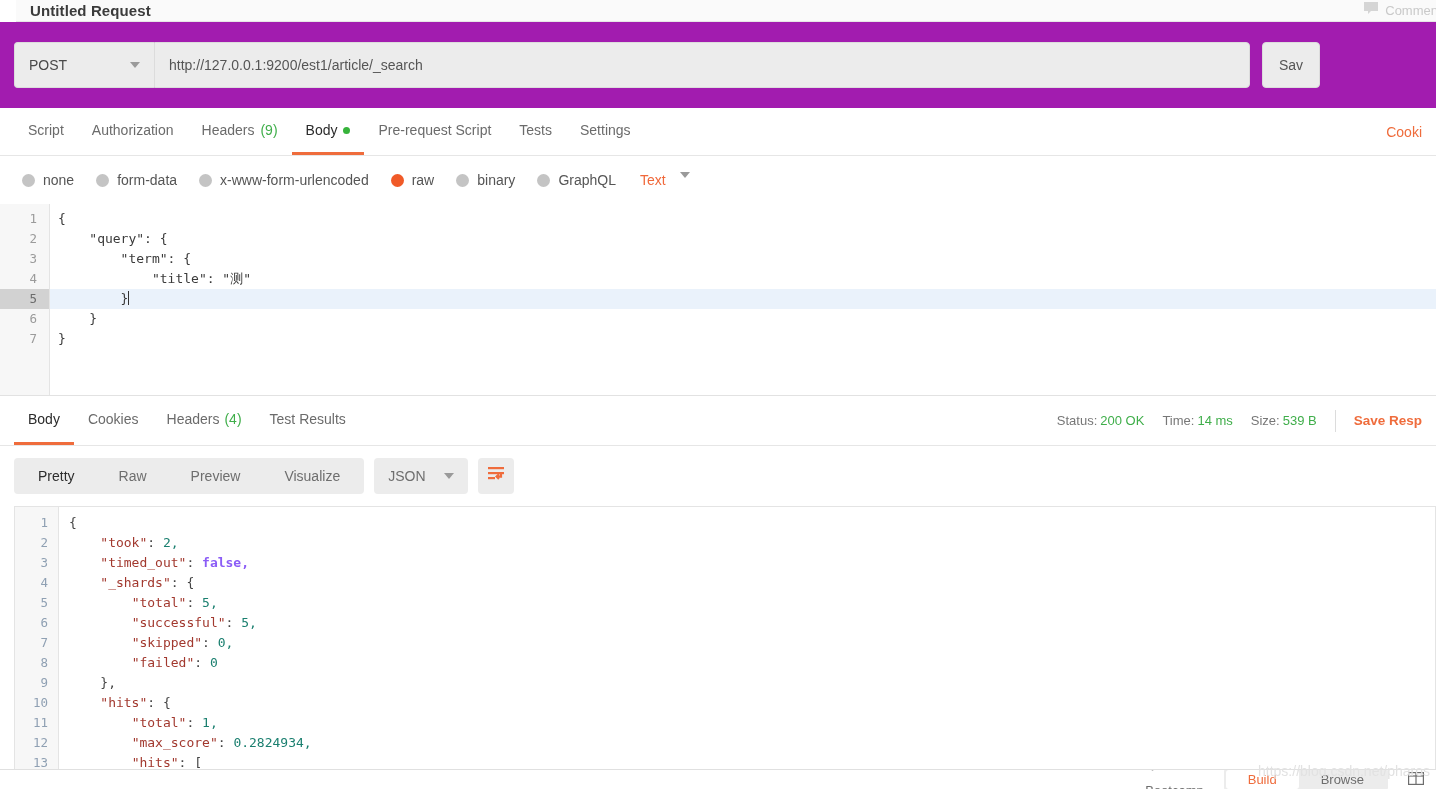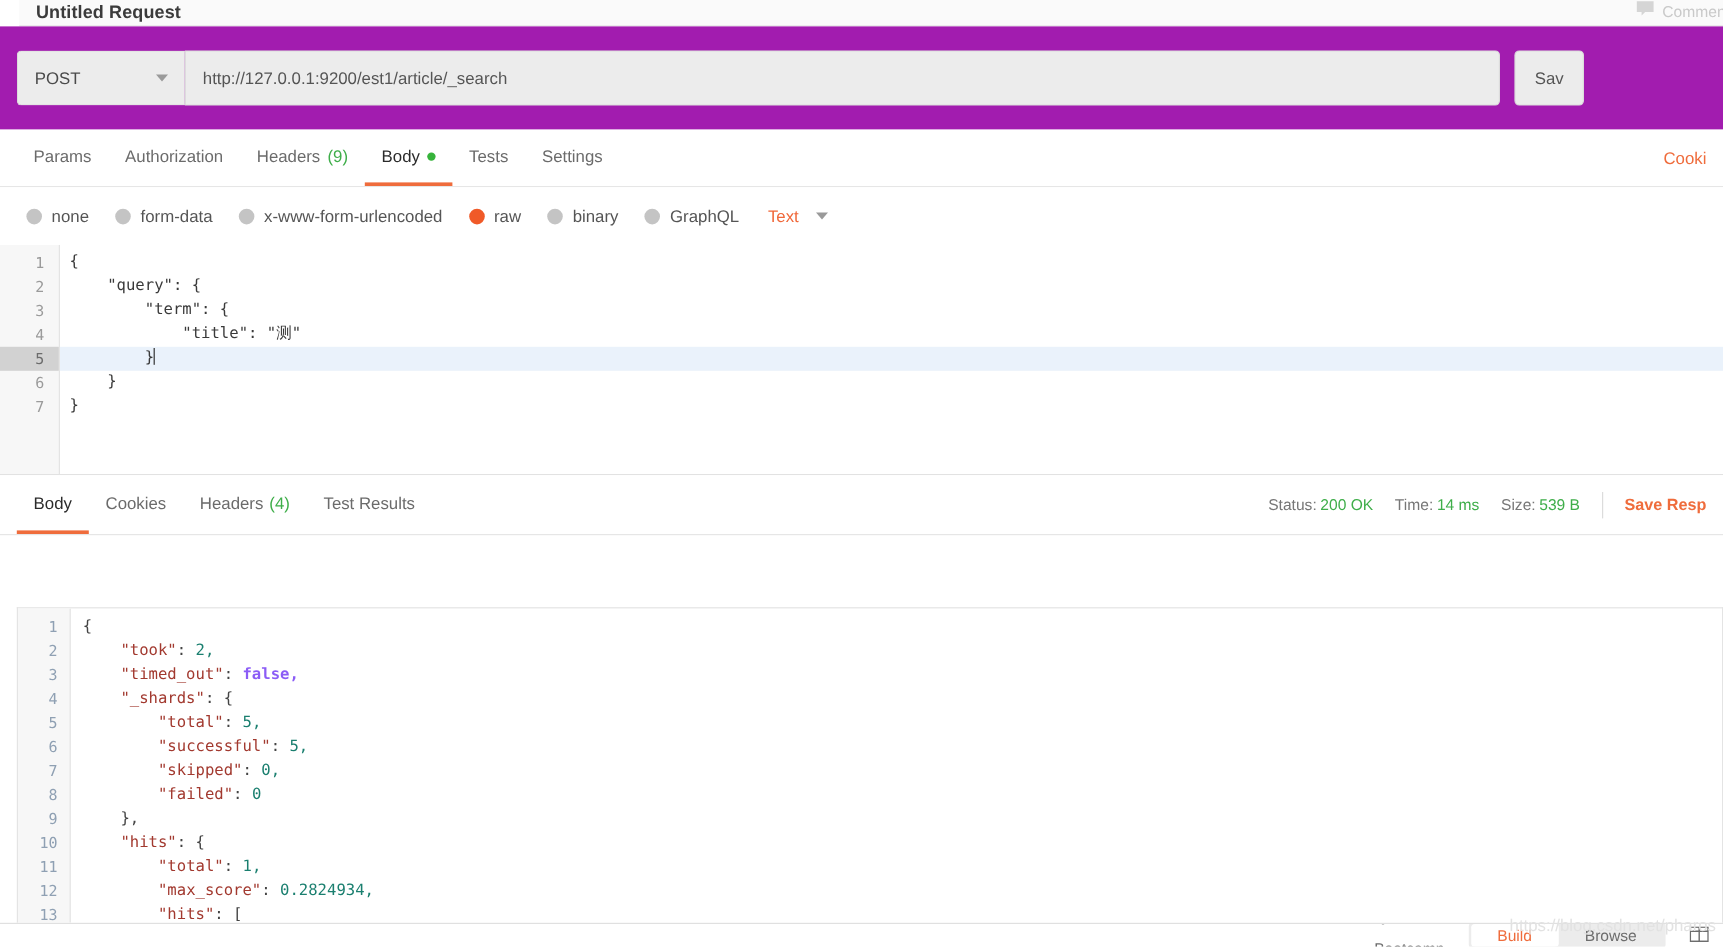--- a/index.html
+++ b/index.html
@@ -133,21 +133,21 @@
     padding: 0 14px 0 8px; cursor: pointer;
     font-size: 14px; color: #555;
     white-space: nowrap;
   }
   .radio {
     width: 13px; height: 13px; border-radius: 50%;
     background: #c4c4c4; display: inline-block; flex: 0 0 13px;
   }
   .radio.sel { background: #f05a28; }
   .text-select {
-    display: flex; align-items: center; gap: 14px;
+    display: flex; gap: 14px;
     margin-left: 10px; cursor: pointer;
   }
   .text-select .lbl { color: #f0683a; font-size: 14px; }
 
   
   .req-editor {
     position: absolute; left: 0; top: 204px; width: 1436px; height: 192px;
     background: #fff;
     border-bottom: 1px solid #e2e2e2;
     overflow: hidden;
@@ -315,32 +315,35 @@
     <div class="method-select">
       <span>POST</span>
       <span class="caret"></span>
     </div>
     <input class="url-input" type="text" value="http://127.0.0.1:9200/est1/article/_search" style="">
     <div class="save-btn">Sav</div>
   </div>
 
   <div class="req-tabs">
     <div class="tab">
-      <span>Params</span>
+      <span>Script</span>
     </div>
     <div class="tab">
       <span>Authorization</span>
     </div>
     <div class="tab">
       <span>Headers</span>
       <span class="count">(9)</span>
     </div>
     <div class="tab active">
       <span>Body</span>
       <span class="dot-green"></span>
+    </div>
+    <div class="tab">
+      <span>Pre-request Script</span>
     </div>
     <div class="tab">
       <span>Tests</span>
     </div>
     <div class="tab">
       <span>Settings</span>
     </div>
     <div class="cookies-link">Cooki</div>
   </div>
 
@@ -418,20 +421,43 @@
         <span>Time:</span><span class="v">14 ms</span>
       </div>
       <div>
         <span>Size:</span><span class="v">539 B</span>
       </div>
       <div class="meta-sep"></div>
       <div class="save-resp">Save Resp</div>
     </div>
   </div>
 
+  <div class="resp-toolbar">
+    <div class="seg-group">
+      <div class="seg active">Pretty</div>
+      <div class="seg">Raw</div>
+      <div class="seg">Preview</div>
+      <div class="seg">Visualize</div>
+    </div>
+    <div class="fmt-select">
+      <span>JSON</span>
+      <span class="caret"></span>
+    </div>
+    <div class="wrap-btn">
+      <span>
+        <svg width="20" height="18" viewBox="0 0 20 18">
+          <rect x="2" y="2" width="16" height="2.2" fill="#ef6c3c"></rect>
+          <rect x="2" y="7" width="16" height="2.2" fill="#ef6c3c"></rect>
+          <rect x="2" y="12" width="7" height="2.2" fill="#ef6c3c"></rect>
+          <path d="M15 7.3v4.3h-4" fill="none" stroke="#ef6c3c" stroke-width="2.2"></path>
+          <path d="M13 9.3l-2.4 2.3 2.4 2.3" fill="none" stroke="#ef6c3c" stroke-width="2.2"></path>
+        </svg>
+      </span>
+    </div>
+  </div>
 
   <div class="resp-editor">
     <div class="r-gutter">
       <div class="ln">1</div>
       <div class="ln">2</div>
       <div class="ln">3</div>
       <div class="ln">4</div>
       <div class="ln">5</div>
       <div class="ln">6</div>
       <div class="ln">7</div>

